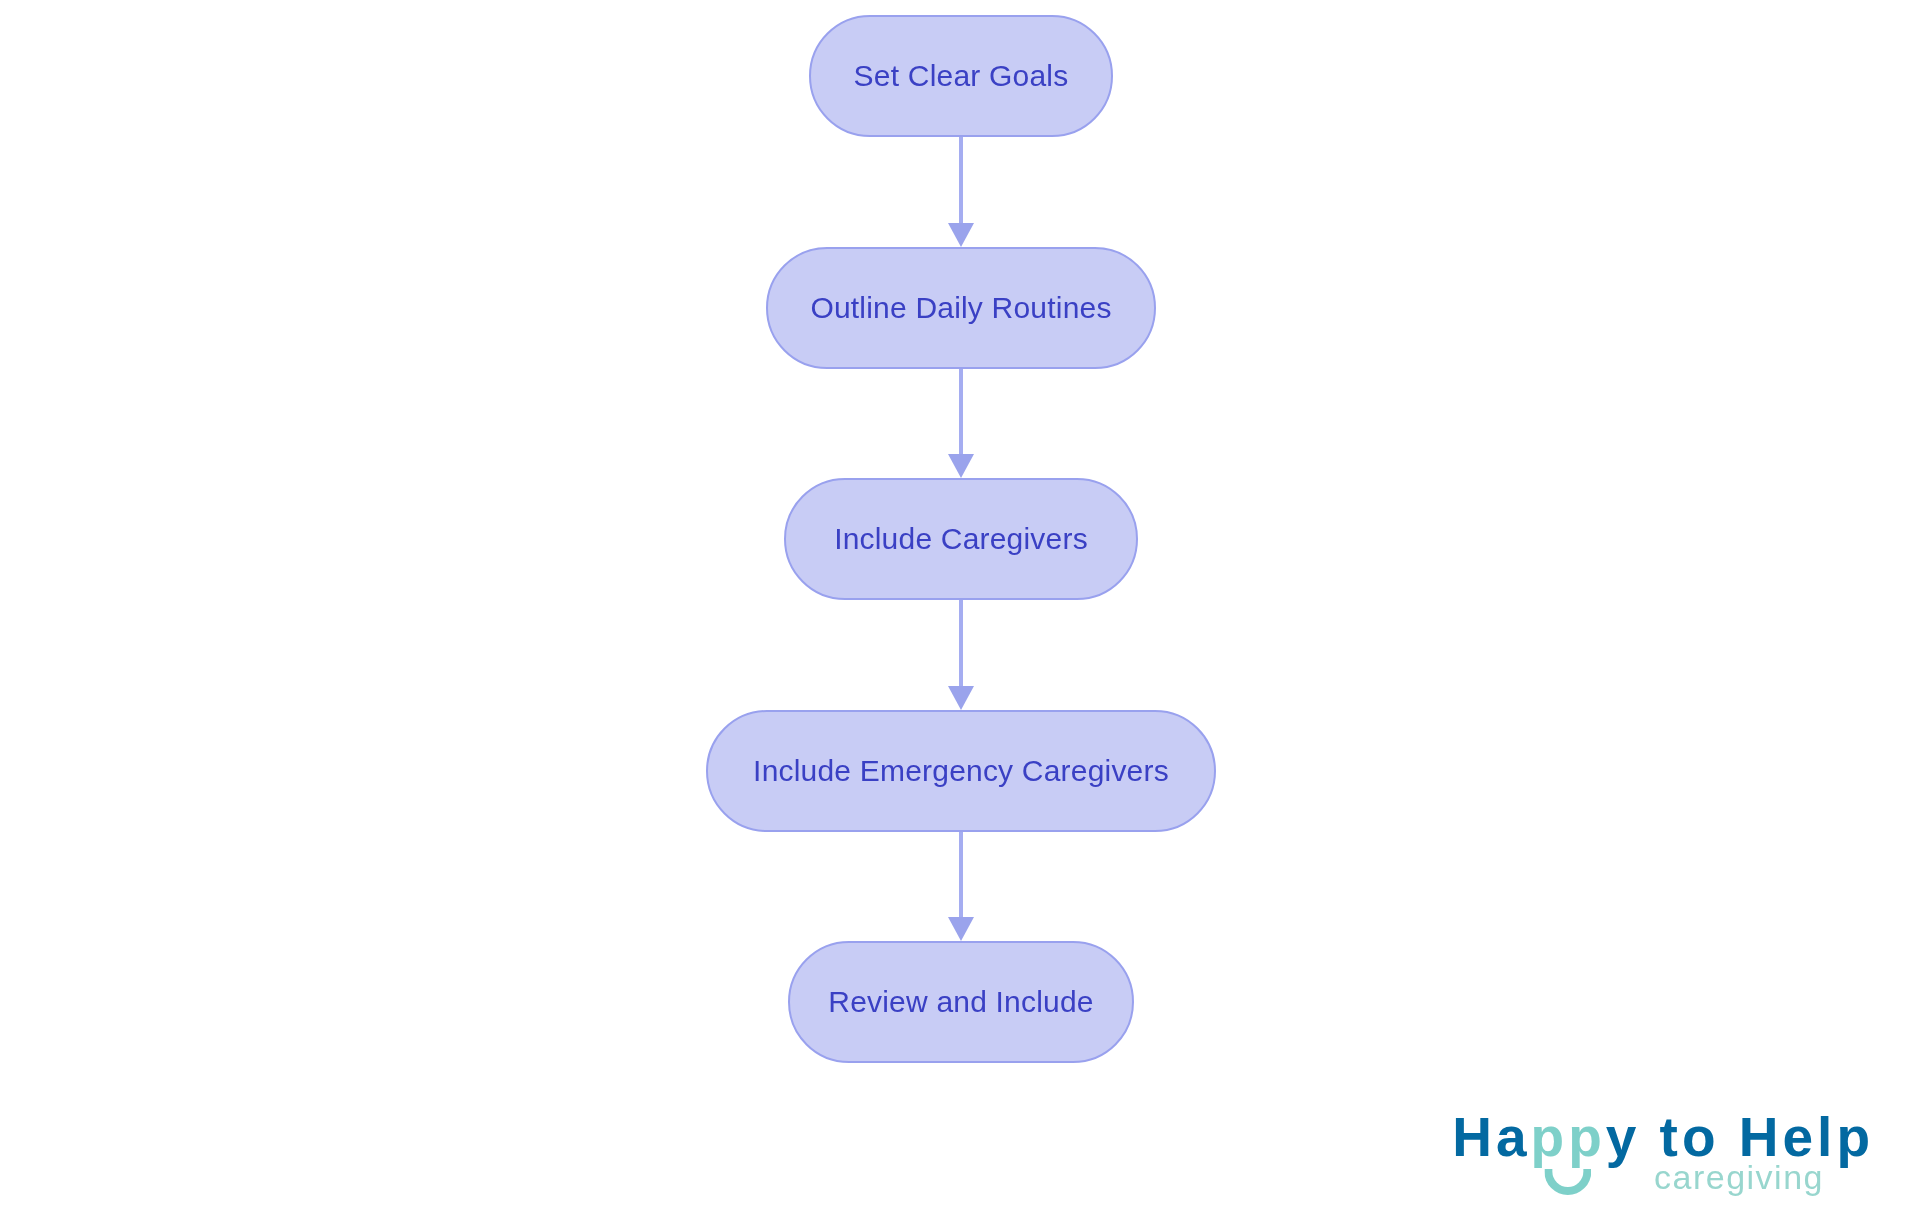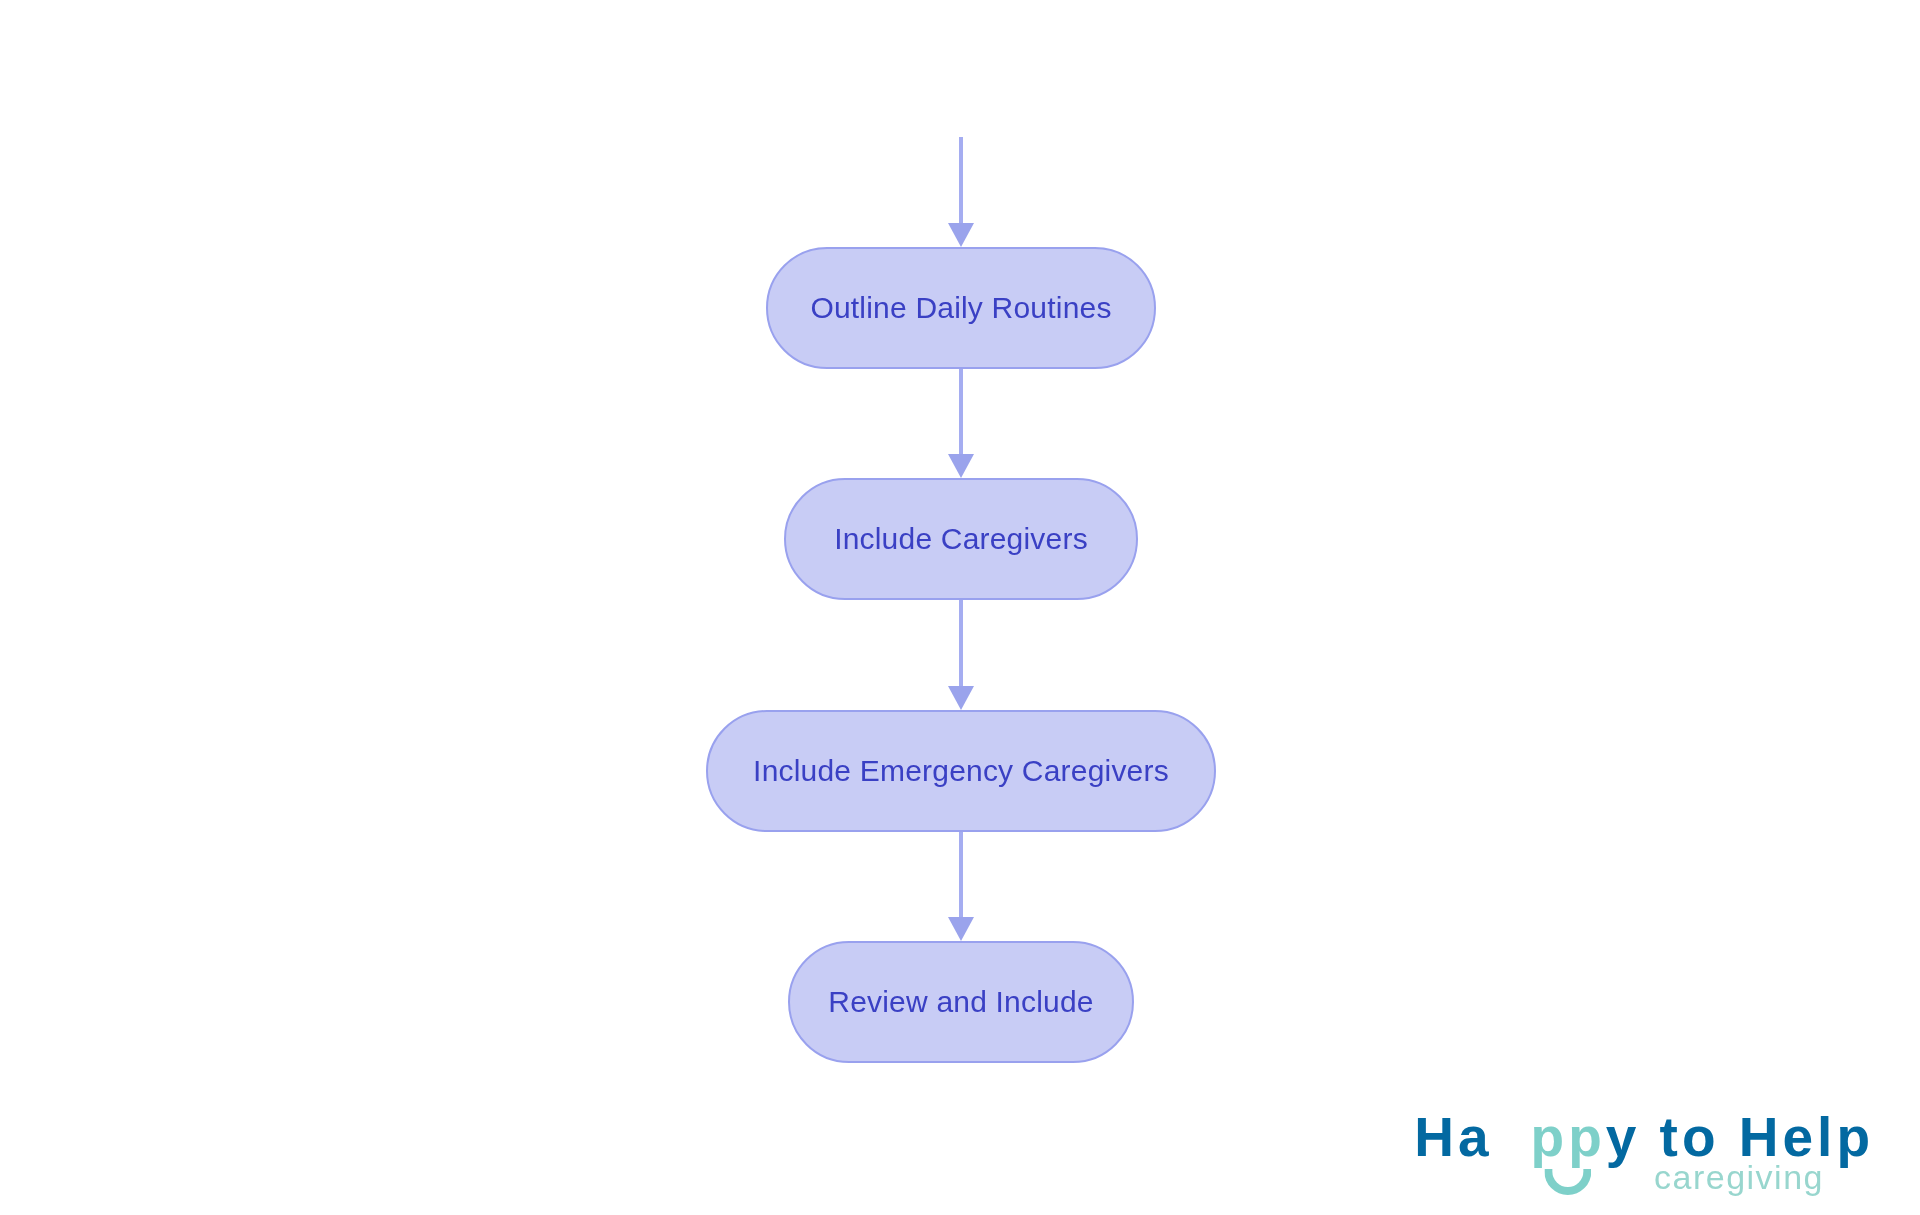--- a/index.html
+++ b/index.html
@@ -73,21 +73,21 @@
     text-align: right;
   }
   .wordmark {
     font-size: 55px;
     font-weight: bold;
     letter-spacing: 4px;
     line-height: 1;
     white-space: nowrap;
   }
   .coral { color: #0369a1; }
-  .teal  { color: #7ed0c9; margin-left: 38px; }
+  .teal  { color: #7ed0c9; }
   .ppwrap {
     position: relative;
     display: inline-block;
   }
   .smile {
     position: absolute;
     left: 50%;
     transform: translateX(-50%);
     top: 1.08em;
     width: 0.86em;
@@ -106,20 +106,23 @@
     letter-spacing: 1.5px;
     color: #98d6ce;
     line-height: 1;
   }
 </style>
 </head>
 <body>
 
 <div class="canvas">
 
+  <div class="node n1">
+    <span>Set Clear Goals</span>
+  </div>
   <div class="node n2">
     <span>Outline Daily Routines</span>
   </div>
   <div class="node n3">
     <span>Include Caregivers</span>
   </div>
   <div class="node n4">
     <span>Include Emergency Caregivers</span>
   </div>
   <div class="node n5">

